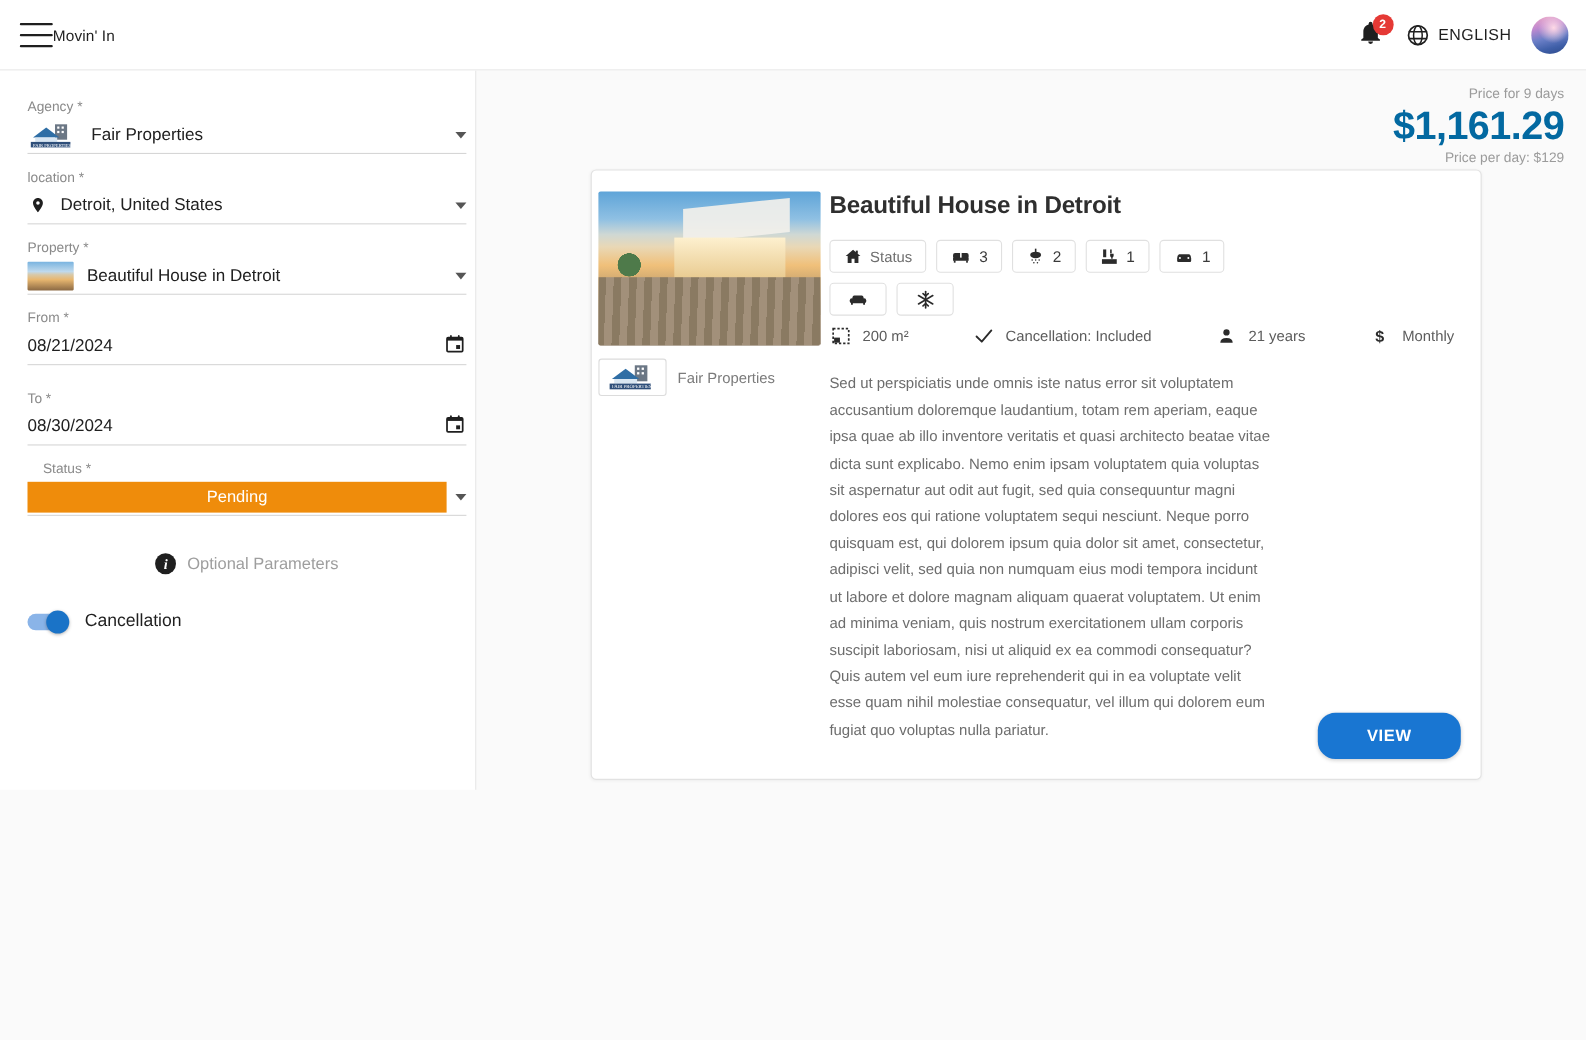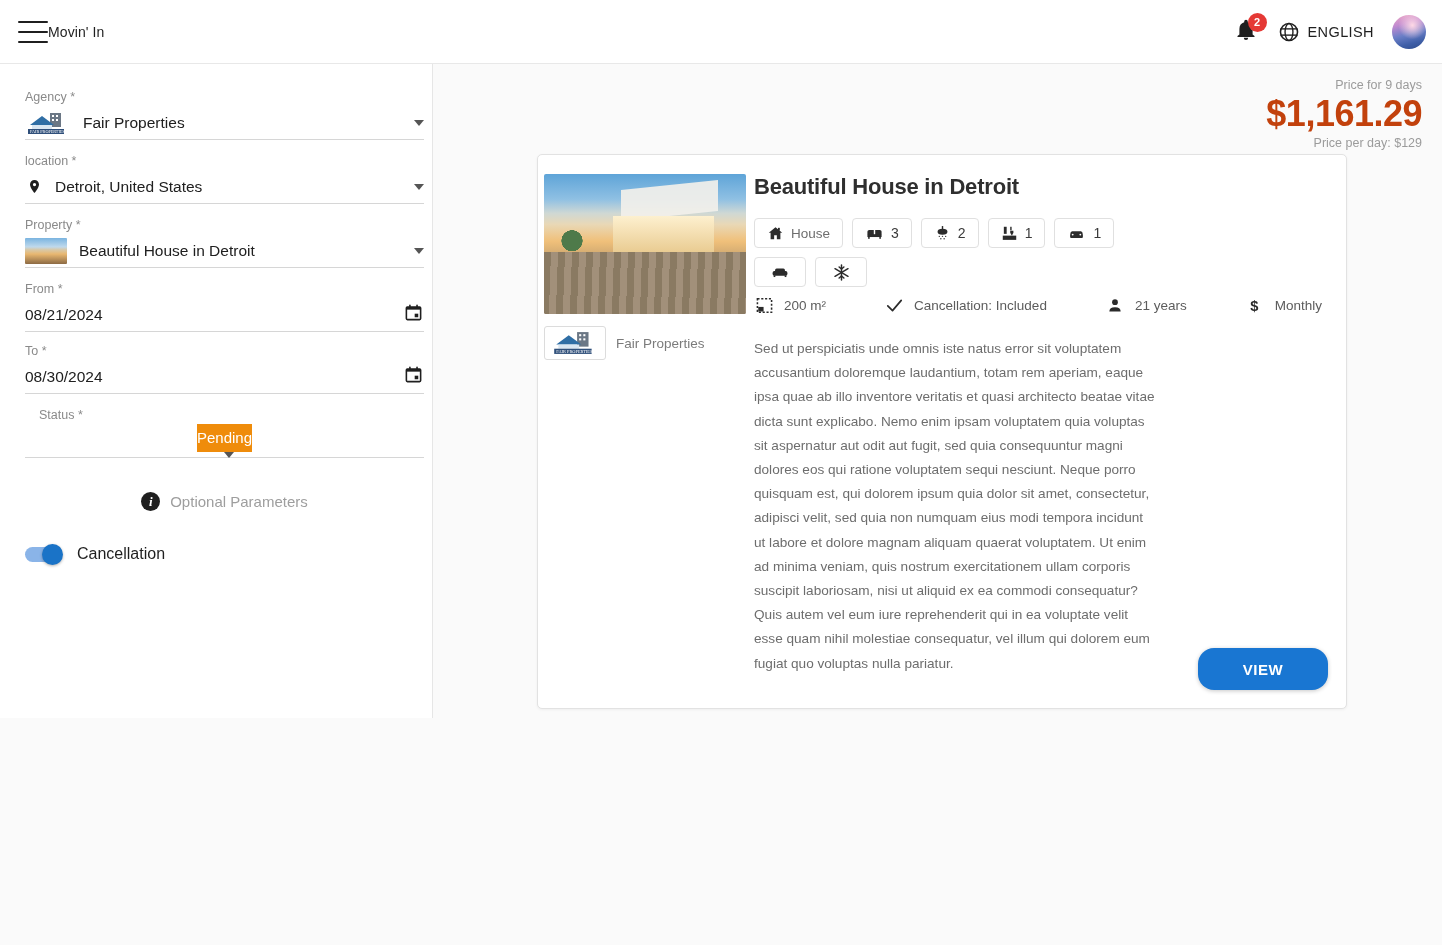--- a/index.html
+++ b/index.html
@@ -106,21 +106,20 @@
   }
   .pin {
     width: 18px; flex: 0 0 18px; display:flex; align-items:center; justify-content:center;
   }
   .cal-icon { width: 20px; flex: 0 0 20px; cursor: pointer; }
   .status-field { margin-top: 4px; }
   .status-row {
     display: flex; align-items: center;
     border-bottom: 1px solid #d6d6d6;
     height: 34px;
-    flex-direction: column;
   }
   .status-pill {
     flex: 1;
     background: #ef8c0b;
     color: #fff;
     text-align: center;
     font-size: 15px;
     line-height: 28px;
     height: 28px;
   }
@@ -147,21 +146,21 @@
     background: #1a73c7;
     box-shadow: 0 1px 3px rgba(0,0,0,.3);
   }
   .toggle-label { font-size: 16px; color: #1f1f1f; }
 
   
   .main { position: absolute; top: 64px; left: 433px; width: 1009px; height: 881px; }
   .price-block { position: absolute; right: 20px; top: 14px; text-align: right; }
   .price-top { font-size: 12.5px; color: #9b9b9b; }
   .price-amount {
-    font-size: 36px; font-weight: 700; color: #c2410c;
+    font-size: 36px; font-weight: 700; color: #0369a1;
     line-height: 44px; letter-spacing: -.5px;
   }
   .price-bottom { font-size: 12.5px; color: #9b9b9b; }
 
   .card {
     position: absolute; left: 104px; top: 90px;
     width: 810px; height: 555px;
     background: #fff;
     border: 1px solid #e2e2e2;
     border-radius: 5px;
@@ -325,21 +324,21 @@
           <rect x="3" y="5" width="18" height="16" rx="1.3" fill="none" stroke="#1f1f1f" stroke-width="2"></rect>
           <rect x="3" y="5" width="18" height="3.4" fill="#1f1f1f"></rect>
           <rect x="6.5" y="2" width="2" height="4" rx="1" fill="#1f1f1f"></rect>
           <rect x="15.5" y="2" width="2" height="4" rx="1" fill="#1f1f1f"></rect>
           <rect x="13.5" y="13.5" width="4.5" height="4.5" fill="#1f1f1f"></rect>
         </svg>
       </span>
     </div>
   </div>
 
-  <div class="field" style="margin-top:12px;">
+  <div class="field" style="margin-top:23px;">
     <span class="field-label">To *</span>
     <div class="field-row">
       <span class="field-value">08/30/2024</span>
       <span class="cal-icon">
         <svg width="19" height="19" viewBox="0 0 24 24">
           <rect x="3" y="5" width="18" height="16" rx="1.3" fill="none" stroke="#1f1f1f" stroke-width="2"></rect>
           <rect x="3" y="5" width="18" height="3.4" fill="#1f1f1f"></rect>
           <rect x="6.5" y="2" width="2" height="4" rx="1" fill="#1f1f1f"></rect>
           <rect x="15.5" y="2" width="2" height="4" rx="1" fill="#1f1f1f"></rect>
           <rect x="13.5" y="13.5" width="4.5" height="4.5" fill="#1f1f1f"></rect>
@@ -408,21 +407,21 @@
       <div class="card-right">
         <div class="card-title">Beautiful House in Detroit</div>
 
         <div class="chips">
 
           <div class="chip">
             <svg width="17" height="17" viewBox="0 0 24 24">
               <path fill="#2b2b2b" d="M12 3 L2.5 11h2.6v9h5v-5.6h3.8V20h5v-9h2.6z"></path>
               <rect x="15.5" y="4" width="2.6" height="4" fill="#2b2b2b"></rect>
             </svg>
-            <span class="chip-text">House</span>
+            <span class="chip-text">Status</span>
           </div>
 
           <div class="chip">
             <svg width="19" height="17" viewBox="0 0 24 24">
               <rect x="2" y="7" width="20" height="7.5" rx="2.6" fill="#2b2b2b"></rect>
               <rect x="2" y="13" width="20" height="4" fill="#2b2b2b"></rect>
               <rect x="3" y="16.5" width="2.2" height="3" fill="#2b2b2b"></rect>
               <rect x="18.8" y="16.5" width="2.2" height="3" fill="#2b2b2b"></rect>
               <rect x="11" y="7" width="2" height="6" fill="#ffffff"></rect>
             </svg>

